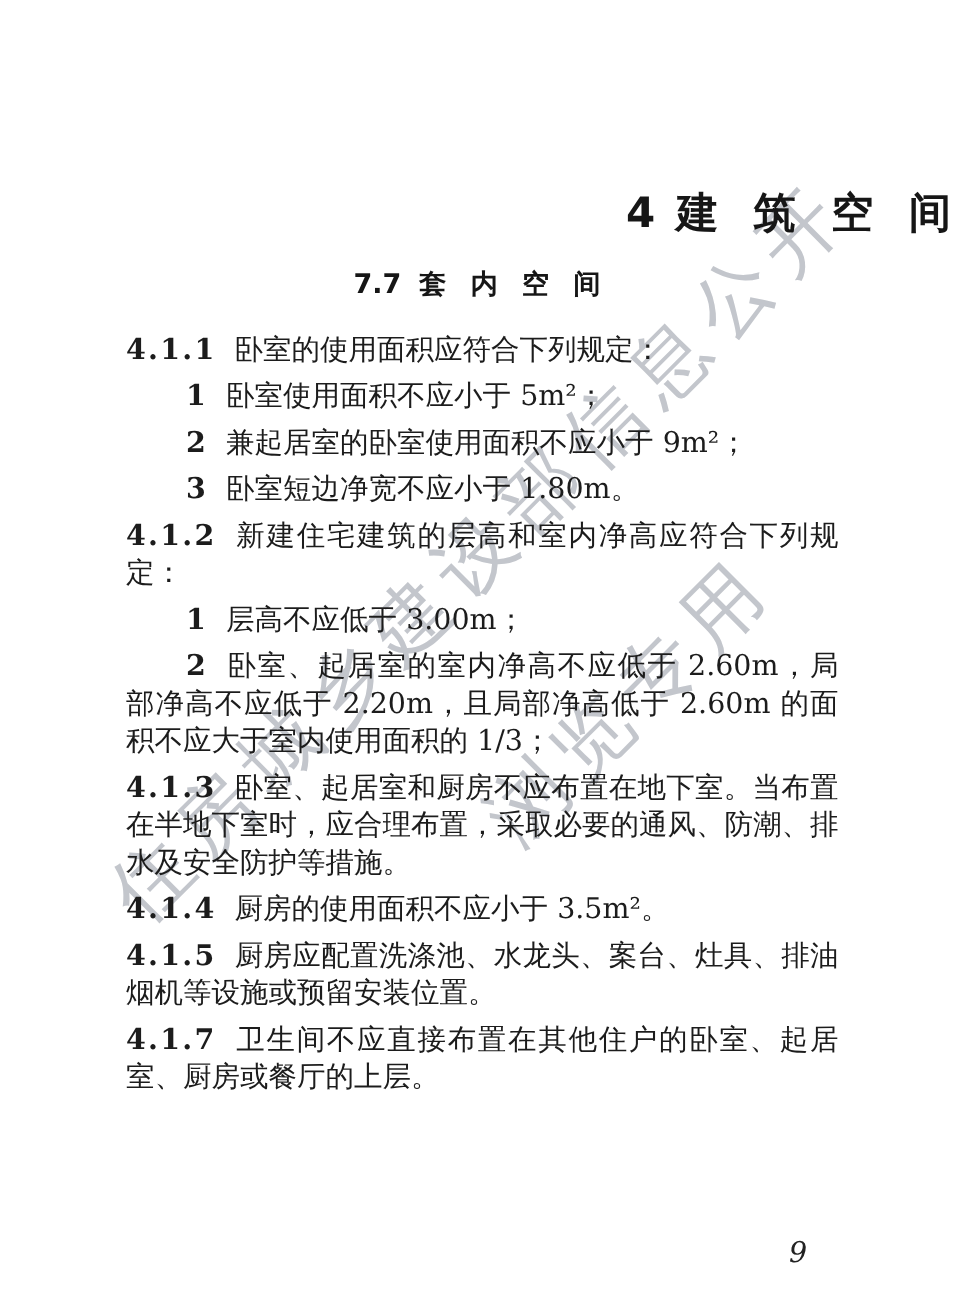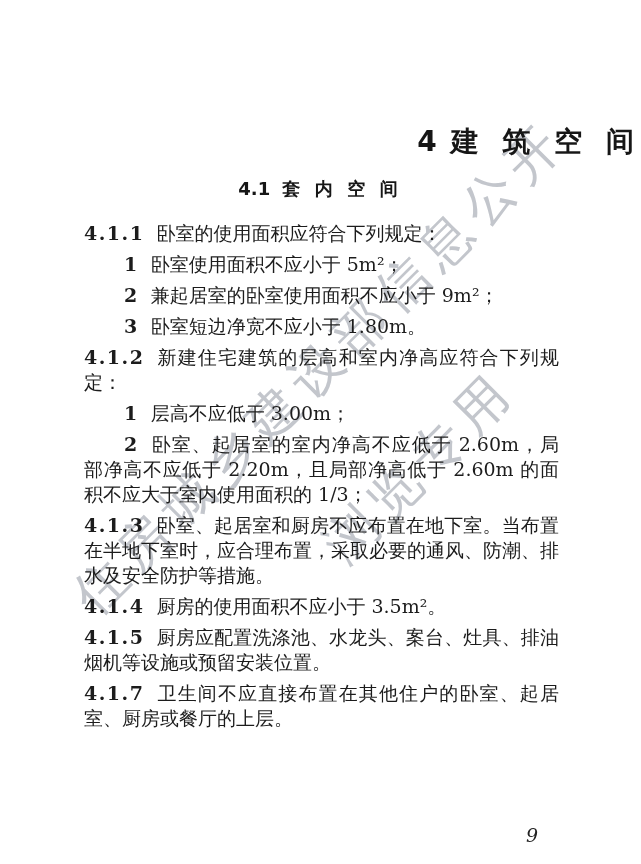--- a/index.html
+++ b/index.html
@@ -33,21 +33,21 @@
   }
   .chapter .h-num { margin-right:14px; letter-spacing:0; }
   .chapter .h-txt { letter-spacing:7px; }
   .section {
     position:absolute; left:0; top:177px; width:100%;
     text-align:center;
     font-family:"DejaVu Sans","Liberation Sans",sans-serif;
     font-weight:700; font-size:18px; color:#161616;
   }
   .section .h-num { margin-right:12px; }
-  .section .h-txt { letter-spacing:5px;font-family:Liberation Serif, serif; }
+  .section .h-txt { letter-spacing:5px; }
   
   .body {
     position:absolute; left:78px; top:215px; width:487px;
     font-size:19px; line-height:25px;
     text-align:justify;
     text-justify:inter-ideograph;
   }
   .body p { margin:6px; padding:0; }
   .body p.item { text-indent:40px; }
   .num {
@@ -70,21 +70,21 @@
   <div class="watermark">
     <div class="wm wm1">住房城乡建设部信息公开</div>
     <div class="wm wm2">浏览专用</div>
   </div>
 
   <div class="chapter">
     <span class="h-num">4</span><span class="h-txt">建 筑 空 间</span>
   </div>
 
   <div class="section">
-    <span class="h-num">4.1</span><span class="h-txt">套 内 空 间</span>
+    <span class="h-num">7.7</span><span class="h-txt">套 内 空 间</span>
   </div>
 
   <div class="body">
     <p class="clause"><span class="num">4.1.1</span><span>卧室的使用面积应符合下列规定：</span></p>
     <p class="item"><span class="num">1</span><span>卧室使用面积不应小于 5m²；</span></p>
     <p class="item"><span class="num">2</span><span>兼起居室的卧室使用面积不应小于 9m²；</span></p>
     <p class="item"><span class="num">3</span><span>卧室短边净宽不应小于 1.80m。</span></p>
     <p class="clause"><span class="num">4.1.2</span><span>新建住宅建筑的层高和室内净高应符合下列规定：</span></p>
     <p class="item"><span class="num">1</span><span>层高不应低于 3.00m；</span></p>
     <p class="item"><span class="num">2</span><span>卧室、起居室的室内净高不应低于 2.60m，局部净高不应低于 2.20m，且局部净高低于 2.60m 的面积不应大于室内使用面积的 1/3；</span></p>

